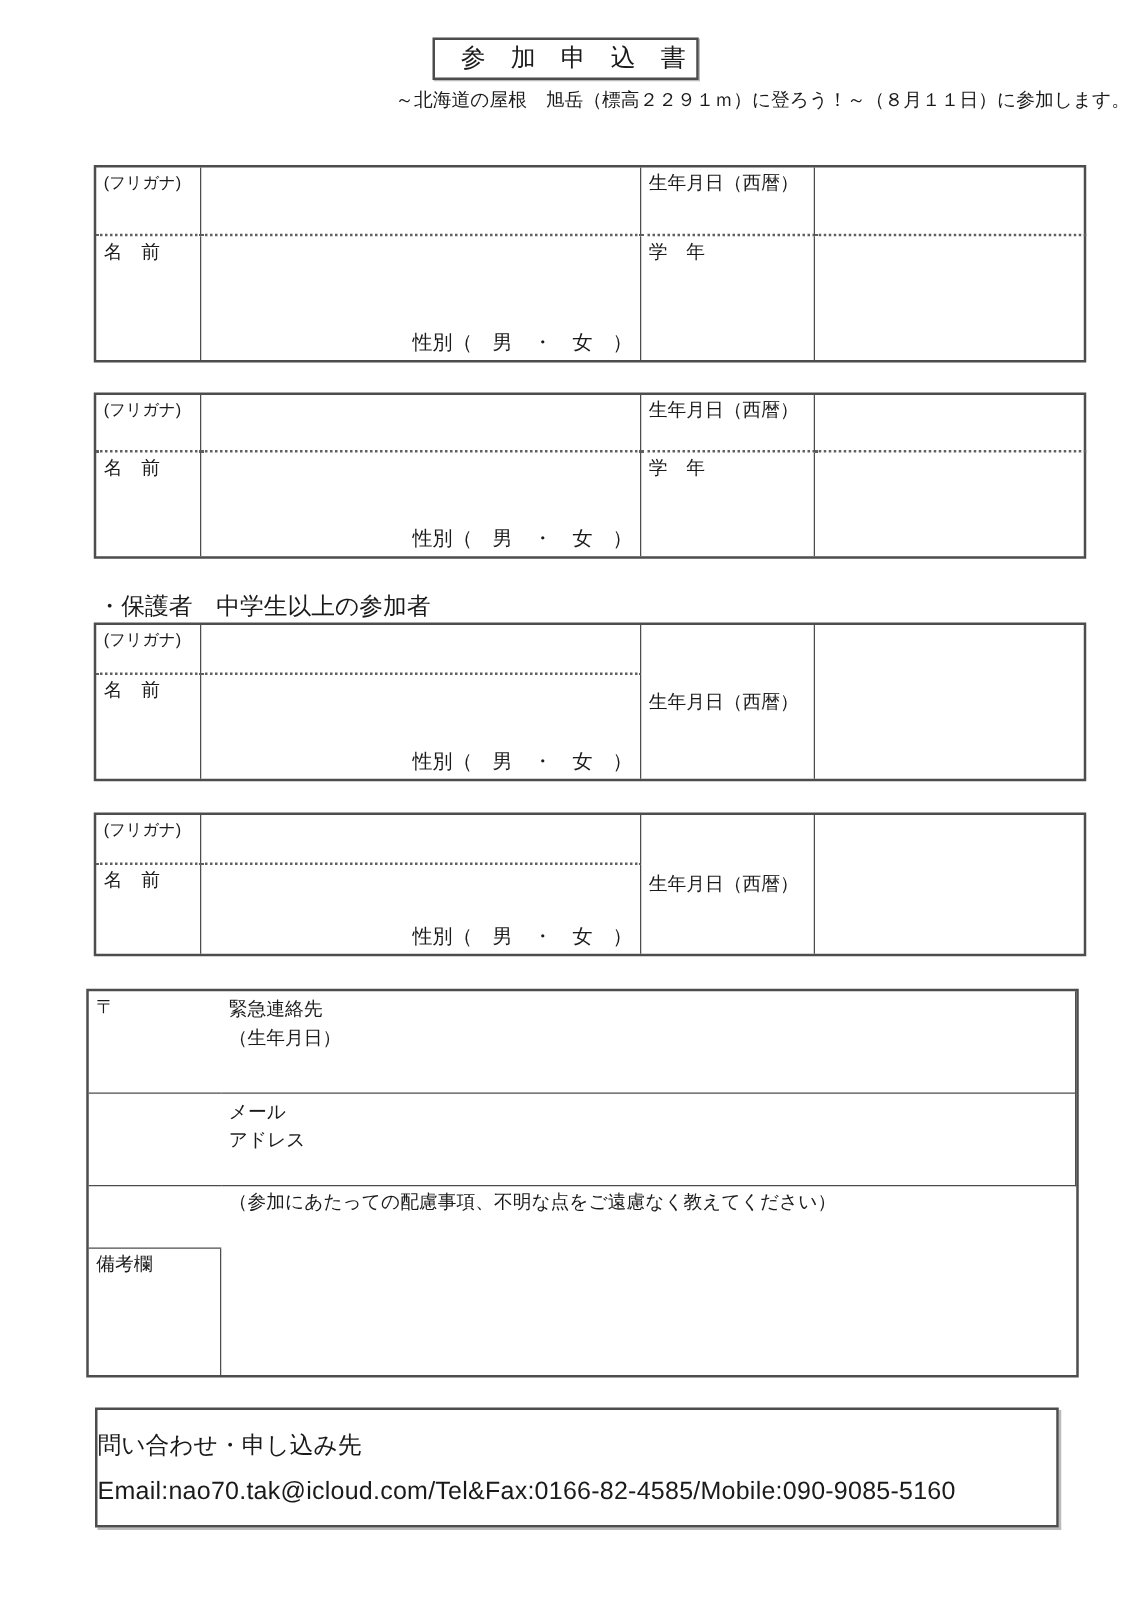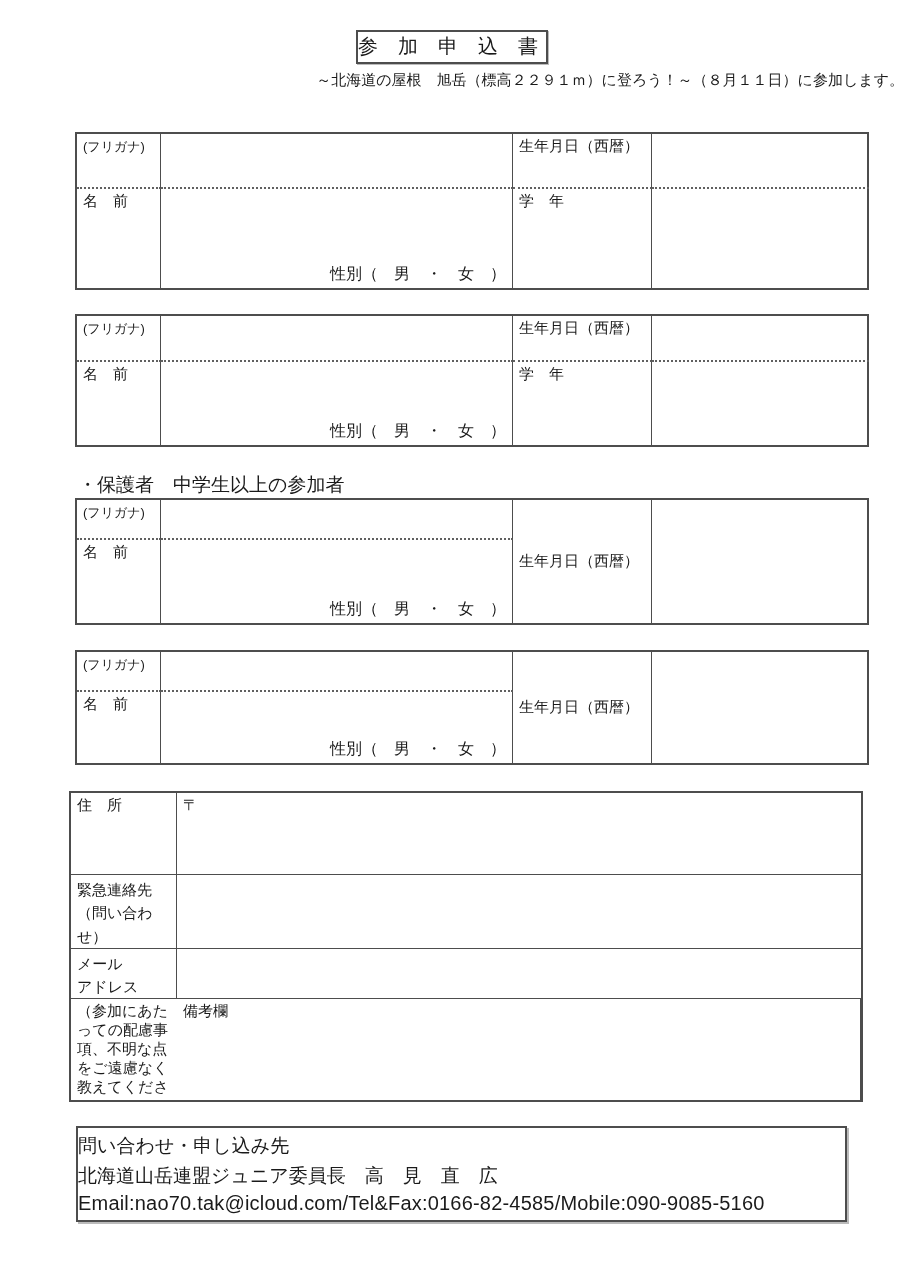--- a/index.html
+++ b/index.html
@@ -20,21 +20,21 @@
 
   
   .title-row{
     position:absolute;top:30px;left:0;width:100%;
     display:flex;justify-content:center;align-items:center;gap:5px;
   }
   .title-main{font-size:26px;letter-spacing:0.5px;white-space:nowrap;}
   .title-boxed{
     font-size:20px;white-space:nowrap;
     border:2px solid var(--line);
-    padding:1px 8px 2px 0;
+    padding:1px 8px 2px 21px;
     box-shadow:1px 1px 0 #bbb;
   }
   .subtitle{
     position:absolute;top:71px;left:0;width:100%;
     text-align:right;font-size:15px;white-space:nowrap;
   }
 
   
   .section-heading{
     position:absolute;left:78px;
@@ -161,40 +161,38 @@
     <div class="cell br bd"></div>
     <div class="cell br g-c3 vcenter">生年月日（西暦）</div>
     <div class="cell g-c4"></div>
     <div class="cell br g-r2c1">名　前</div>
     <div class="cell br g-r2c2">
       <span class="gender">性別（　男　・　女　）</span>
     </div>
   </div>
 
   <div class="ctable">
-    <div class="cell br bb">住　所</div>
     <div class="cell bb"><span class="postal">〒</span></div>
 
     <div class="cell br bb two-line">
       <div>緊急連絡先</div>
-      <div>（問い合わせ）</div>
+      <div>（生年月日）</div>
     </div>
     <div class="cell bb"></div>
 
     <div class="cell br bb two-line">
       <div>メール</div>
       <div>アドレス</div>
     </div>
     <div class="cell bb"></div>
 
     <div class="cell">
       <span class="remarks-note">（参加にあたっての配慮事項、不明な点をご遠慮なく教えてください）</span>
     </div>
     <div class="cell br">備考欄</div>
   </div>
 
   <div class="footer-box">
     <div class="footer-line1">問い合わせ・申し込み先</div>
-    <div class="footer-line2">北海道山岳連盟ジュニア委員長　高　見　直　広</div>
     <div class="footer-line3">Email:nao70.tak@icloud.com/Tel&amp;Fax:0166-82-4585/Mobile:090-9085-5160</div>
   </div>
 
 </div>
 
 </body></html>

